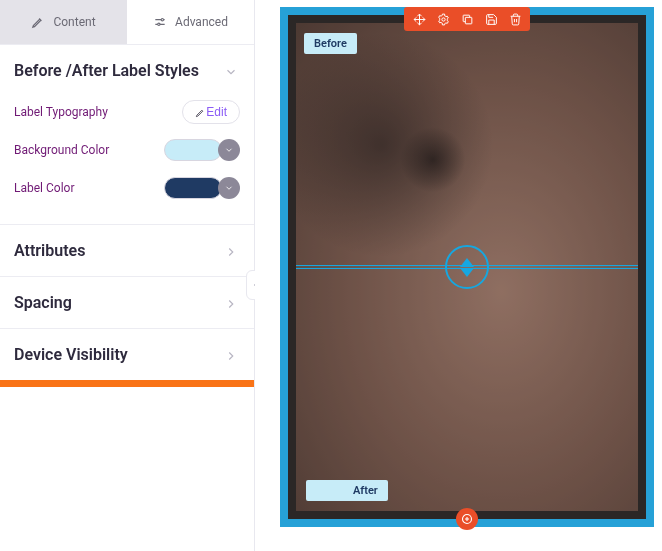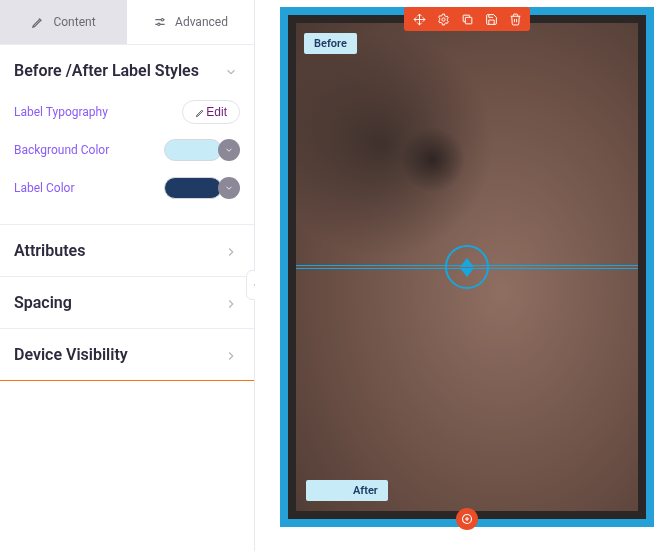--- a/index.html
+++ b/index.html
@@ -15,22 +15,22 @@
   .tab .ico svg { width: 14px; height: 14px; stroke: #6b6a75; }
 
   .section { border-top: 1px solid #ececf2; }
   .section-header { display: flex; align-items: center; justify-content: space-between; padding: 16px 16px 16px 14px; cursor: pointer; }
   .section-title { font-size: 16px; font-weight: 600; color: #2e2a3d; }
   .chev { width: 14px; height: 14px; }
   .chev svg { width: 14px; height: 14px; stroke: #b7b5c2; fill: none; stroke-width: 2; }
 
   .section-body { padding: 0 14px 14px 14px; }
   .row { display: flex; align-items: center; justify-content: space-between; height: 32px; margin-bottom: 6px; }
-  .row-label { font-size: 12px; color: #8b5cf6; }
-  .edit-btn { display: flex; align-items: center; font-size: 12px; color: #701a75; border: 1px solid #e3e2ea; background: #fff; border-radius: 14px; padding: 4px 12px; cursor: pointer; }
+  .row-label { font-size: 12px; color: #701a75; }
+  .edit-btn { display: flex; align-items: center; font-size: 12px; color: #8b5cf6; border: 1px solid #e3e2ea; background: #fff; border-radius: 14px; padding: 4px 12px; cursor: pointer; }
   .edit-btn svg { width: 11px; height: 11px; stroke: #4a4756; }
 
   .swatch-wrap { display: flex; align-items: center; }
   .swatch { width: 58px; height: 22px; border-radius: 11px; border: 1px solid #d8d6e0; }
   .swatch-cap { width: 22px; height: 22px; margin-left: -4px; border-radius: 11px; background: #8c8898; display: inline-flex; align-items: center; justify-content: center; }
   .swatch-cap svg { width: 10px; height: 10px; stroke: #fff; fill: none; stroke-width: 2; }
 
   .sidebar-handle { position: absolute; right: -10px; top: 270px; width: 18px; height: 30px; background: #fff; border: 1px solid #e8e8ef; border-radius: 6px; display: flex; align-items: center; justify-content: center; }
   .sidebar-handle svg { width: 8px; height: 12px; stroke: #b7b5c2; fill: none; stroke-width: 2; }
 
@@ -152,21 +152,21 @@
       <div class="section-header">
         <span class="section-title">Spacing</span>
         <span class="chev">
           <svg viewBox="0 0 24 24">
               <polyline points="9 6 15 12 9 18"></polyline>
             </svg>
         </span>
       </div>
     </div>
 
-    <div class="section" style="border-bottom:1px solid #f97316">
+    <div class="section" style="border-bottom:7px solid #f97316">
       <div class="section-header">
         <span class="section-title">Device Visibility</span>
         <span class="chev">
           <svg viewBox="0 0 24 24">
               <polyline points="9 6 15 12 9 18"></polyline>
             </svg>
         </span>
       </div>
     </div>
 

